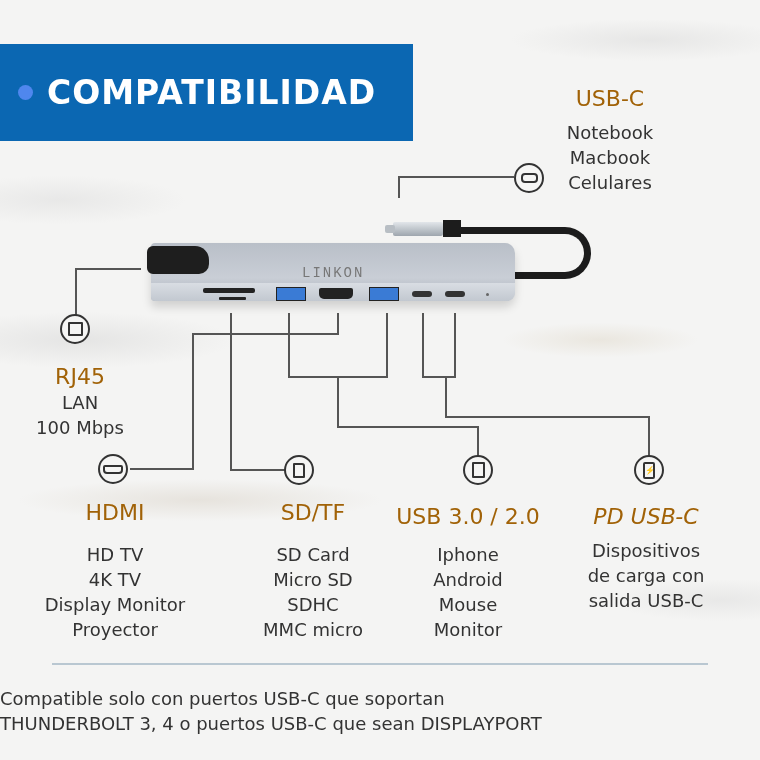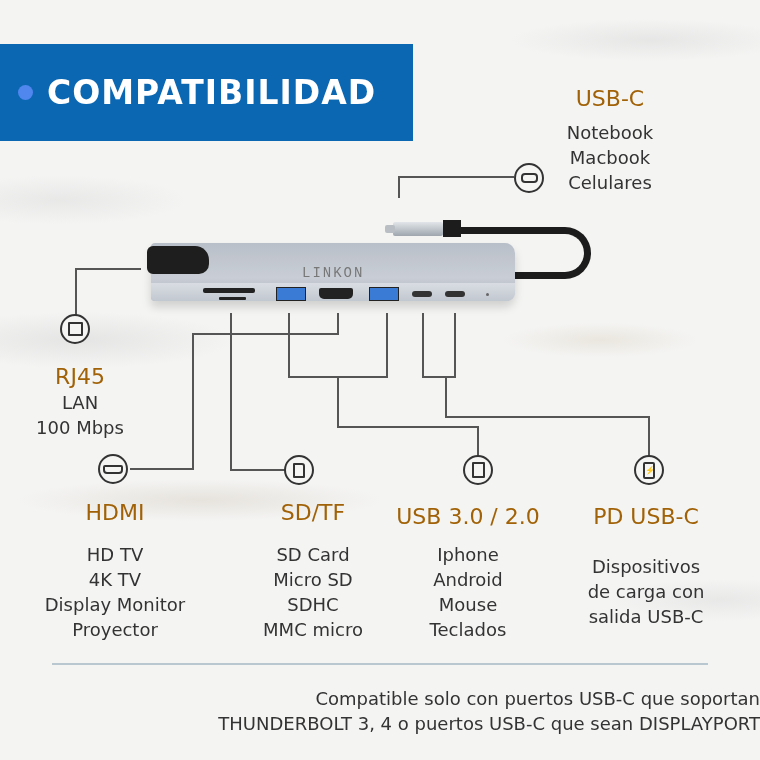--- a/index.html
+++ b/index.html
@@ -73,21 +73,21 @@
   }
   .plug-tip {
     position:absolute; left:385px; top:225px; width:10px; height:8px;
     background:#b8bec4; border-radius:2px;
   }
   .plug-neck { position:absolute; left:443px; top:220px; width:18px; height:17px; background:#1c1c1c; }
   .divider {
     position:absolute; left:52px; top:663px; width:656px; height:2px; background:#b9c7d1;
   }
   .footer {
-    position:absolute; left:0; top:686px; width:760px; text-align:right;
+    position:absolute; left:0; top:686px; width:760px; text-align:left;
     color:#333; font-size:18px; line-height:25px; font-family:"DejaVu Sans", sans-serif;
   }
 </style>
 </head>
 <body>
 
 <div class="marble"></div>
 
 <div class="banner">
   <div class="dot"></div>
@@ -186,25 +186,25 @@
   <div class="line">Micro SD</div>
   <div class="line">SDHC</div>
   <div class="line">MMC micro</div>
 </div>
 
 <div class="label" style="left:370px;top:504px;width:196px;">
   <div class="head" style="margin-bottom:12px;">USB 3.0 / 2.0</div>
   <div class="line">Iphone</div>
   <div class="line">Android</div>
   <div class="line">Mouse</div>
-  <div class="line">Teclados</div>
+  <div class="line">Monitor</div>
 </div>
 
 <div class="label" style="left:566px;top:504px;width:160px;">
-  <div class="head" style="margin-bottom:24px;">PD USB-C</div>
+  <div class="head" style="margin-bottom:8px;font-style:italic;">PD USB-C</div>
   <div class="line">Dispositivos</div>
   <div class="line">de carga con</div>
   <div class="line">salida USB-C</div>
 </div>
 
 <div class="divider"></div>
 
 <div class="footer">
   <div>Compatible solo con puertos USB-C que soportan</div>
   <div>THUNDERBOLT 3, 4 o puertos USB-C que sean DISPLAYPORT</div>

